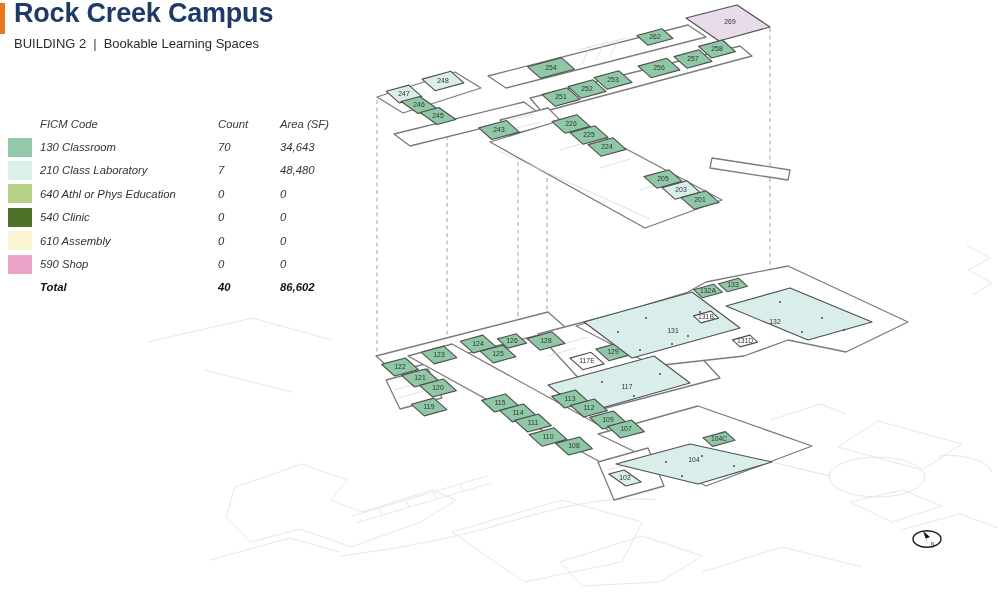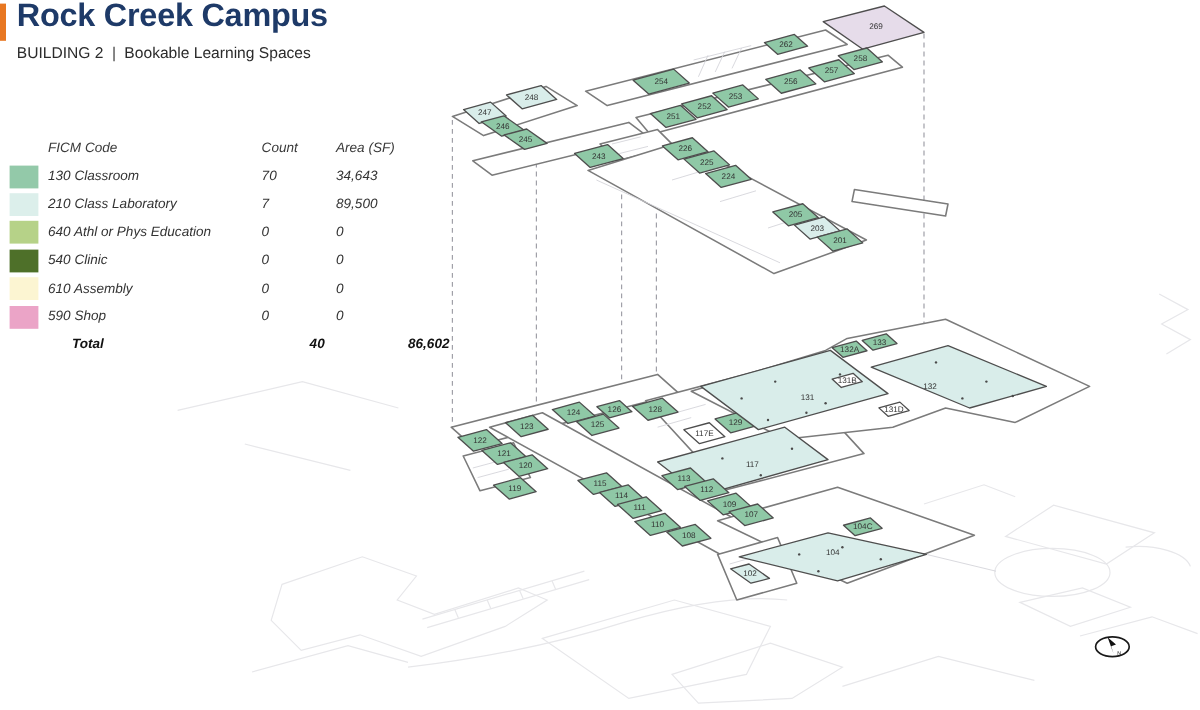--- a/index.html
+++ b/index.html
@@ -7,21 +7,21 @@
         font-family:"Liberation Sans",sans-serif;}
   .accent-bar{position:absolute;left:0;top:3px;width:5px;height:31px;background:#e87722;}
   .title{position:absolute;left:14px;top:-2px;font-size:27px;font-weight:bold;color:#1e3a68;letter-spacing:-0.2px;}
   .subtitle{position:absolute;left:14px;top:36px;font-size:13px;color:#2b2b2b;}
   .subtitle .sep{margin:0 7px;color:#444;}
   .legend{position:absolute;left:8px;top:112px;width:336px;font-style:italic;}
   .lrow{display:grid;grid-template-columns:32px 178px 62px auto;align-items:center;height:23.4px;
         font-size:11.3px;color:#333;}
   .lrow .sw{width:24px;height:19px;}
   .lrow.lhead{color:#3a3a3a;}
-  .lrow.ltotal{font-weight:bold;color:#111;gap:20px;}
+  .lrow.ltotal{font-weight:bold;color:#111;}
   .map{position:absolute;left:0;top:0;}
   svg text{font-family:"Liberation Sans",sans-serif;}
 </style>
 </head>
 <body>
 
 <div class="page">
 
   <div class="accent-bar"></div>
   <div class="title">Rock Creek Campus</div>
@@ -40,21 +40,21 @@
         <div class="lrow">
           <span class="sw" style="background: rgb(147, 201, 169);"></span>
           <span>130 Classroom</span>
           <span>70</span>
           <span>34,643</span>
         </div>
         <div class="lrow">
           <span class="sw" style="background: rgb(220, 239, 235);"></span>
           <span>210 Class Laboratory</span>
           <span>7</span>
-          <span>89,500</span>
+          <span>48,480</span>
         </div>
         <div class="lrow">
           <span class="sw" style="background: rgb(182, 210, 136);"></span>
           <span>640 Athl or Phys Education</span>
           <span>0</span>
           <span>0</span>
         </div>
         <div class="lrow">
           <span class="sw" style="background: rgb(78, 112, 41);"></span>
           <span>540 Clinic</span>

